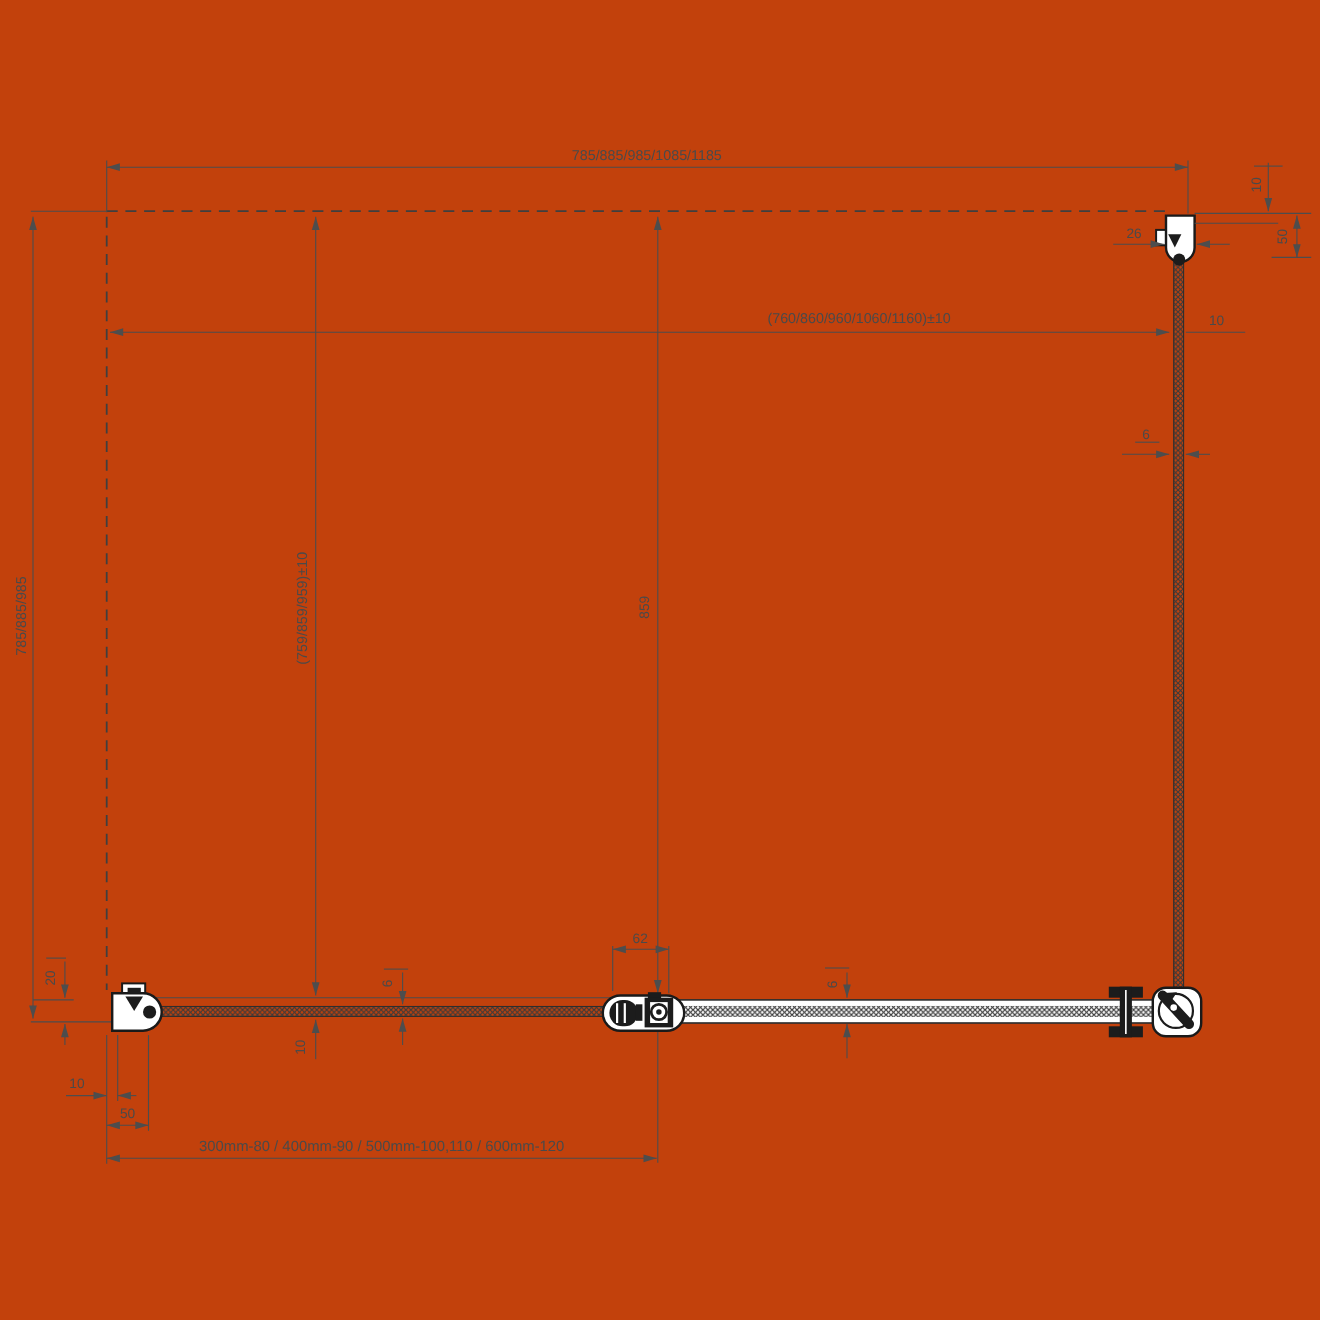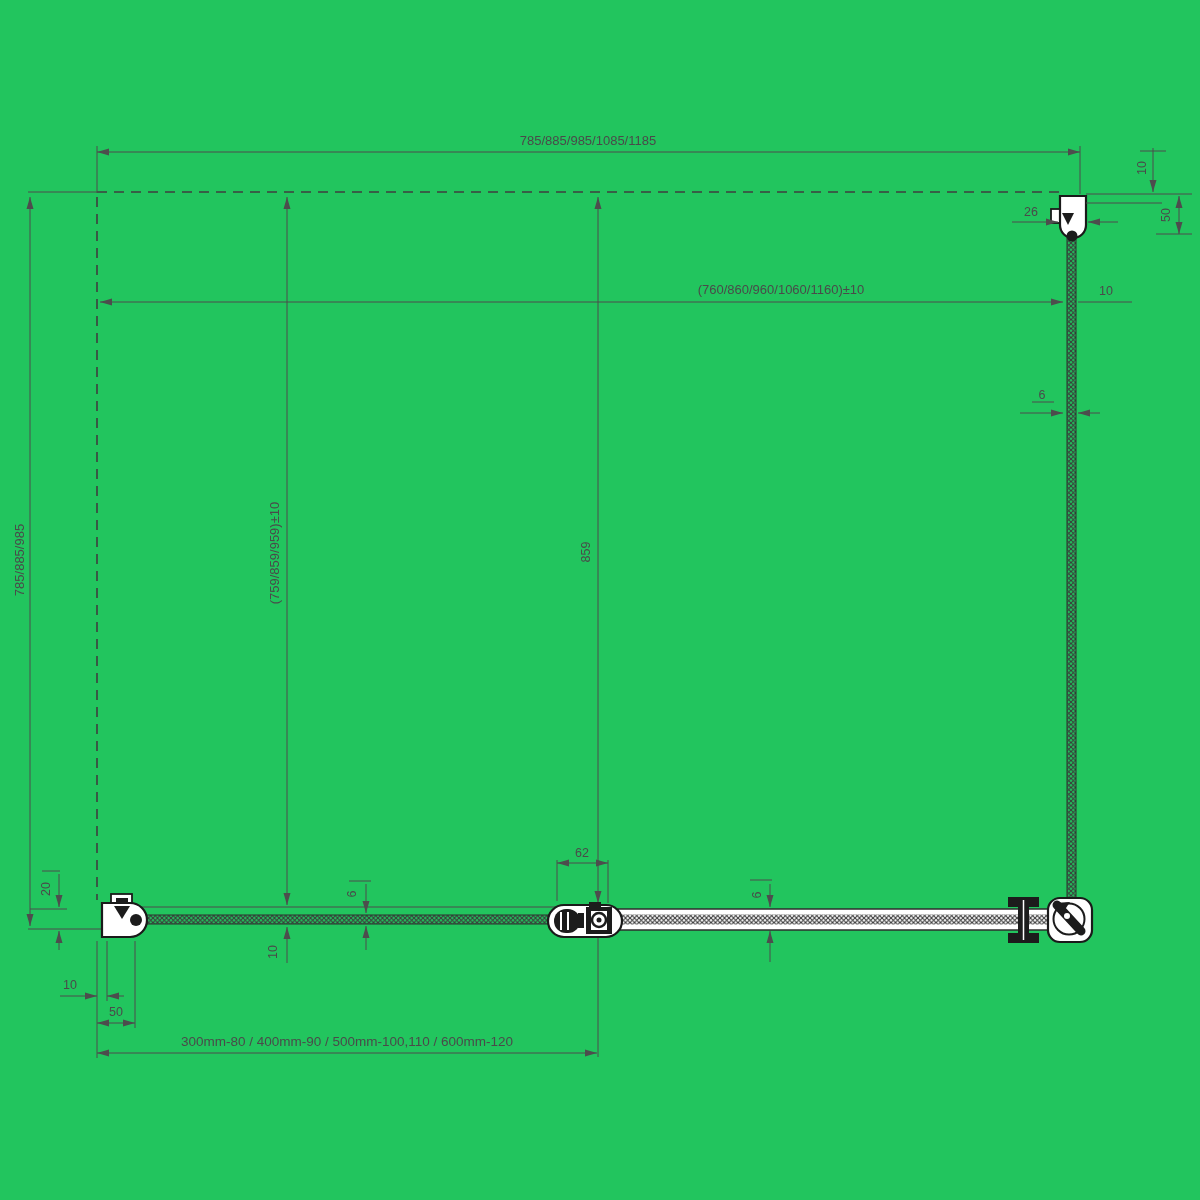--- a/index.html
+++ b/index.html
@@ -1,16 +1,16 @@
 <!DOCTYPE html>
 <html><head>
 <meta charset="utf-8">
 <style>
   html,body{margin:0;padding:0;background:#ffffff;}
-  .canvas{width:1200px;height:1200px;background:#22c55e;position:relative;overflow:hidden;}
+  .canvas{width:1200px;height:1200px;background:#c2410c;position:relative;overflow:hidden;}
   svg{display:block;}
   svg text{font-family:"Liberation Sans","DejaVu Sans",sans-serif;fill:#4a4a4a;}
   .t-num{font-size:12.5px;}
   .t-long{font-size:13px;}
   .t-ext{font-size:13.5px;}
   .dim{stroke:#4d4d4d;stroke-width:1;fill:none;}
   .dash{stroke:#3f3f3f;stroke-width:1.6;fill:none;stroke-dasharray:10 7;}
   .thick{stroke:#1a1a1a;stroke-width:2.2;fill:#ffffff;}
   .med{stroke:#1a1a1a;stroke-width:1.8;fill:#ffffff;}
   .darkfill{fill:#1c1c1c;stroke:none;}

